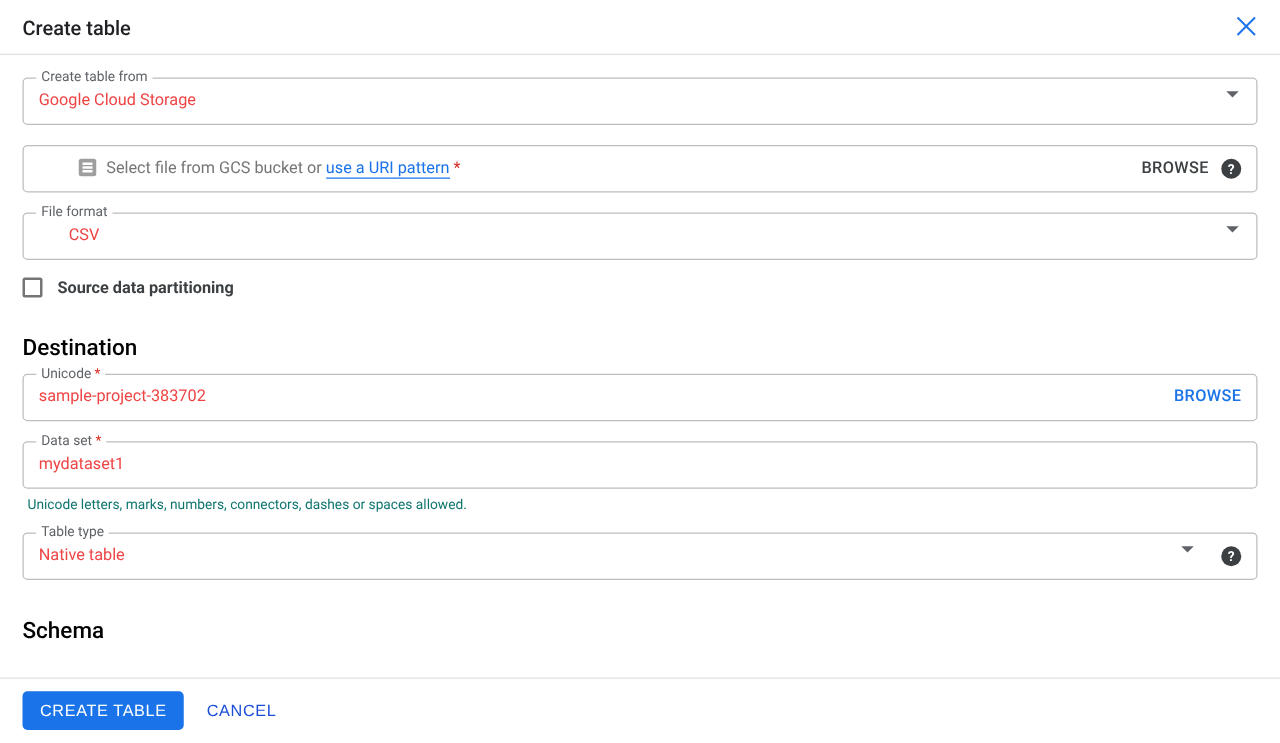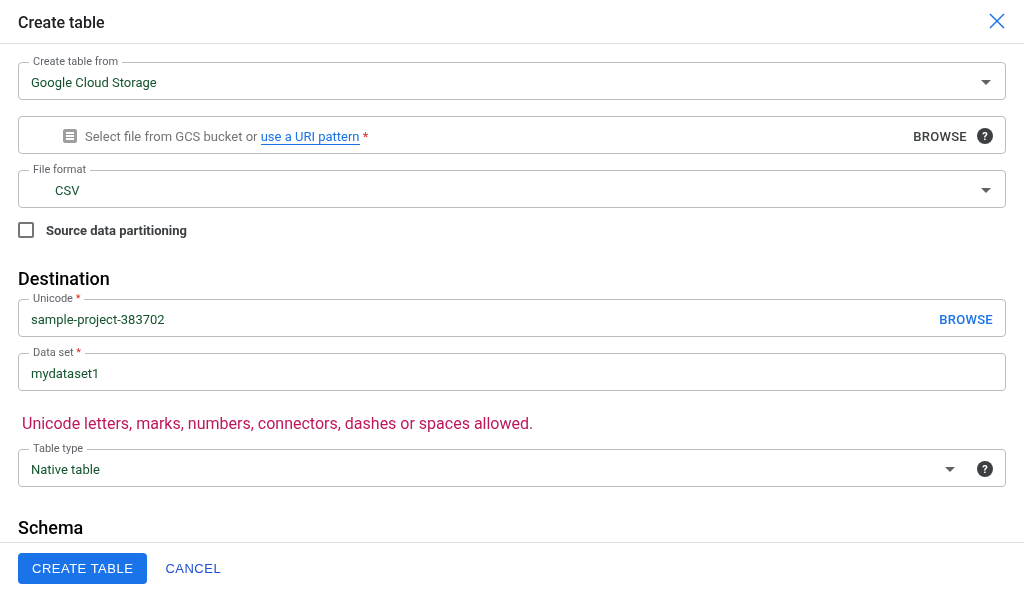--- a/index.html
+++ b/index.html
@@ -38,35 +38,34 @@
     overflow-y: auto;
   }
   .field-group {
     position: relative;
     border: 1px solid #bdbdbd;
     border-radius: 4px;
     margin-top: 10px;
     padding: 10px 12px 8px 12px;
     min-height: 38px;
     display: flex;
-    align-items: center;
   }
   .field-group .legend {
     position: absolute;
     top: -8px;
     left: 10px;
     background: #fff;
     padding: 0 4px;
     font-size: 11px;
     color: #5f6368;
     white-space: nowrap;
   }
   .field-value {
     font-size: 13px;
-    color: #14532d;
+    color: #ef4444;
     flex: 1;
   }
   .placeholder {
     color: #757575;
   }
   .req { color: #d93025; }
   .link { color: #1a73e8; border-bottom: 1px solid #1a73e8; cursor: pointer; }
   .dropdown-arrow {
     width: 0; height: 0;
     border-left: 5px solid transparent;
@@ -127,23 +126,23 @@
     margin-right: 12px;
     flex-shrink: 0;
   }
   .section-title {
     font-size: 18px;
     font-weight: 500;
     color: #000000;
     margin-top: 30px;
   }
   .helper-text {
-    font-size: 16px;
-    color: #be185d;
-    margin-top: 23px;
+    font-size: 11px;
+    color: #0f766e;
+    margin-top: 6px;
     margin-left: 4px;
   }
   .footer {
     position: absolute;
     bottom: 0; left: 0; right: 0;
     border-top: 1px solid #e0e0e0;
     padding: 10px 18px;
     display: flex;
     align-items: center;
     gap: 18px;

